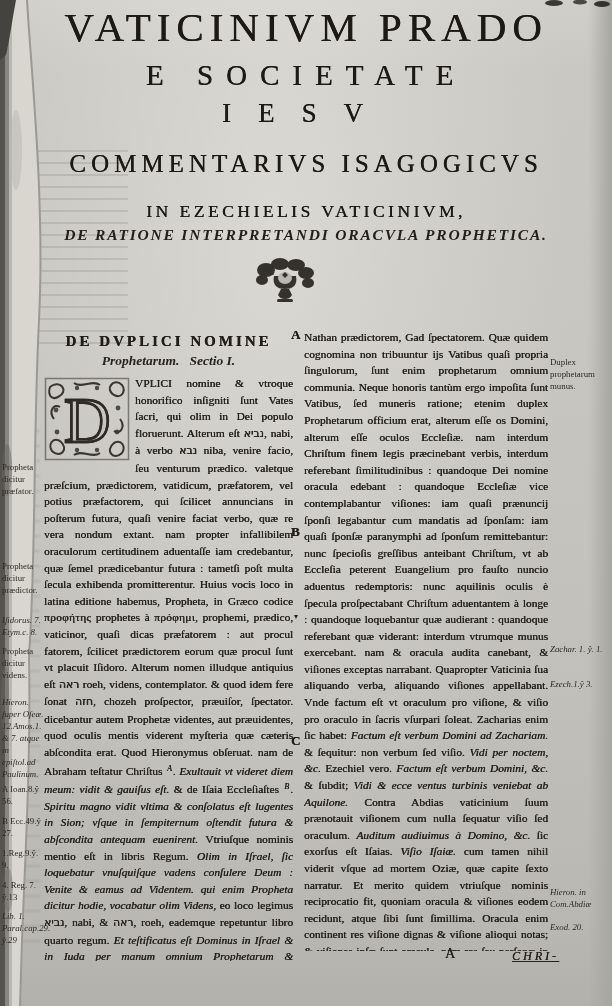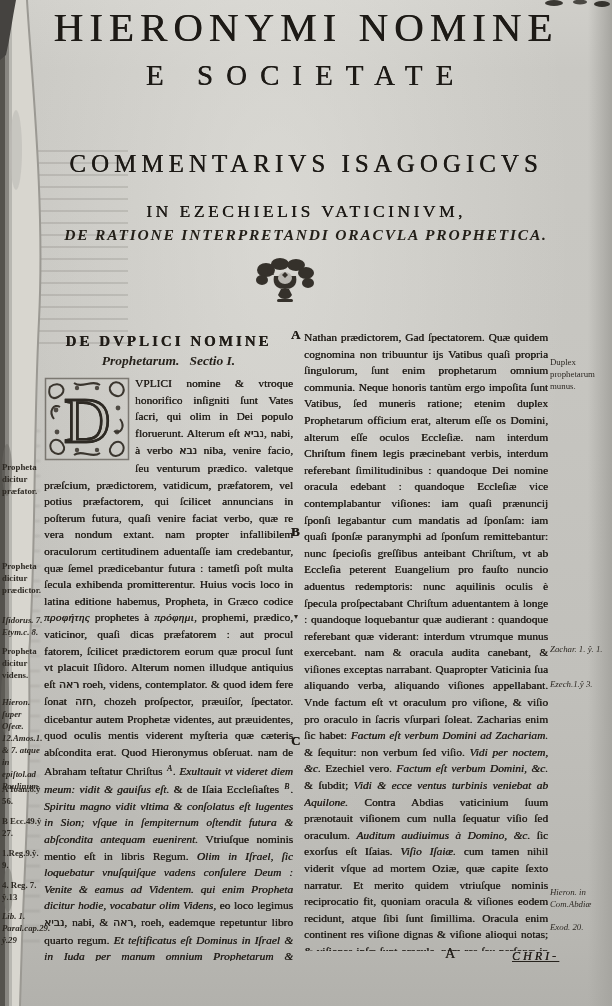--- a/index.html
+++ b/index.html
@@ -18,25 +18,25 @@
   .s1{top:150px;font-size:25px;letter-spacing:5px;}
   .s2{top:185px;font-size:17.5px;letter-spacing:3.5px;margin-top:16px;}
   .s3{top:226px;font-size:15.5px;letter-spacing:1.8px;font-style:italic;font-weight:bold;color:#242019;}
   .colL{position:absolute;left:44px;top:333px;width:249px;height:628px;overflow:hidden;}
   .colR{position:absolute;left:304px;top:329px;width:244px;height:622px;overflow:hidden;}
   .bodytxt{font-size:11.4px;line-height:16.6px;text-align:justify;word-spacing:.5px;}
   .head1{margin:0;text-align:center;font-size:15px;letter-spacing:3px;font-weight:bold;color:#211d18;white-space:pre;}
   .head2{margin:3px 0 6px 0;text-align:center;font-size:13.5px;font-style:italic;white-space:pre;color:#27231d;}
   .dropcap{float:left;width:86px;height:84px;margin:2px 5px 1px 0;}
   .i{font-style:italic;}
-  .gr{font-style:italic;letter-spacing:.3px;}
+  .gr{letter-spacing:.3px;}
   .heb{font-family:"DejaVu Serif","DejaVu Sans",sans-serif;font-size:.95em;}
   .sup{font-size:8px;vertical-align:4px;font-style:italic;padding:0 1px;}
   .mnote{position:absolute;font-size:8.8px;line-height:12px;color:#2e2a24;}
-  .mnL{left:2px;width:42px;text-align:left;font-weight:bold;}
+  .mnL{left:2px;width:42px;text-align:left;}
   .mnR{left:550px;width:58px;text-align:left;}
   .it{font-style:italic;}
   .gutter{position:absolute;left:291px;width:14px;font-size:13px;font-weight:bold;color:#211d18;}
   .leafmark{position:absolute;left:294px;font-size:8px;color:#2a261f;}
   .sig{position:absolute;left:430px;top:946px;width:40px;text-align:center;font-size:14px;}
   .catch{position:absolute;left:512px;top:949px;font-size:12px;font-style:italic;letter-spacing:3px;text-decoration:underline;}
   .bleed{position:absolute;left:28px;top:150px;width:100px;height:200px;opacity:.14;filter:blur(.7px);
     background:repeating-linear-gradient(to bottom,#4a463f 0 2px,transparent 2px 12px);}
   .bleed2{position:absolute;left:6px;top:430px;width:34px;height:520px;opacity:.12;filter:blur(.8px);
     background:repeating-linear-gradient(to bottom,#3f3b35 0 2px,transparent 2px 15px);}
@@ -65,22 +65,23 @@
     <ellipse cx="8" cy="890" rx="5" ry="22" fill="#6a6862" opacity=".4"></ellipse>
     <ellipse cx="16" cy="150" rx="6" ry="40" fill="#bdbbb5" opacity=".6"></ellipse>
   </svg>
 
   <svg class="specks" width="70" height="14" viewBox="0 0 70 14">
     <ellipse cx="12" cy="3" rx="9" ry="3" fill="#3a3833"></ellipse>
     <ellipse cx="38" cy="2" rx="7" ry="2.4" fill="#4a4843"></ellipse>
     <ellipse cx="60" cy="4" rx="8" ry="3" fill="#34322d"></ellipse>
   </svg>
 
-  <div class="ttl t1 ink">HIERONYMI NOMINE</div>
+  <div class="ttl t1 ink">VATICINIVM PRADO</div>
   <div class="ttl t2 ink">E SOCIETATE</div>
+  <div class="ttl t3 ink">IESV</div>
   <div class="ttl s1 ink">COMMENTARIVS ISAGOGICVS</div>
   <div class="ttl s2 ink">IN EZECHIELIS VATICINIVM,</div>
   <div class="ttl s3">DE RATIONE INTERPRETANDI ORACVLA PROPHETICA.</div>
 
   <svg class="orn" width="66" height="50" viewBox="0 0 66 50">
     <g fill="#35312b">
       <ellipse cx="14" cy="14" rx="9" ry="7"></ellipse>
       <ellipse cx="28" cy="8" rx="9" ry="6"></ellipse>
       <ellipse cx="44" cy="9" rx="9" ry="6"></ellipse>
       <ellipse cx="54" cy="17" rx="8" ry="6"></ellipse>

